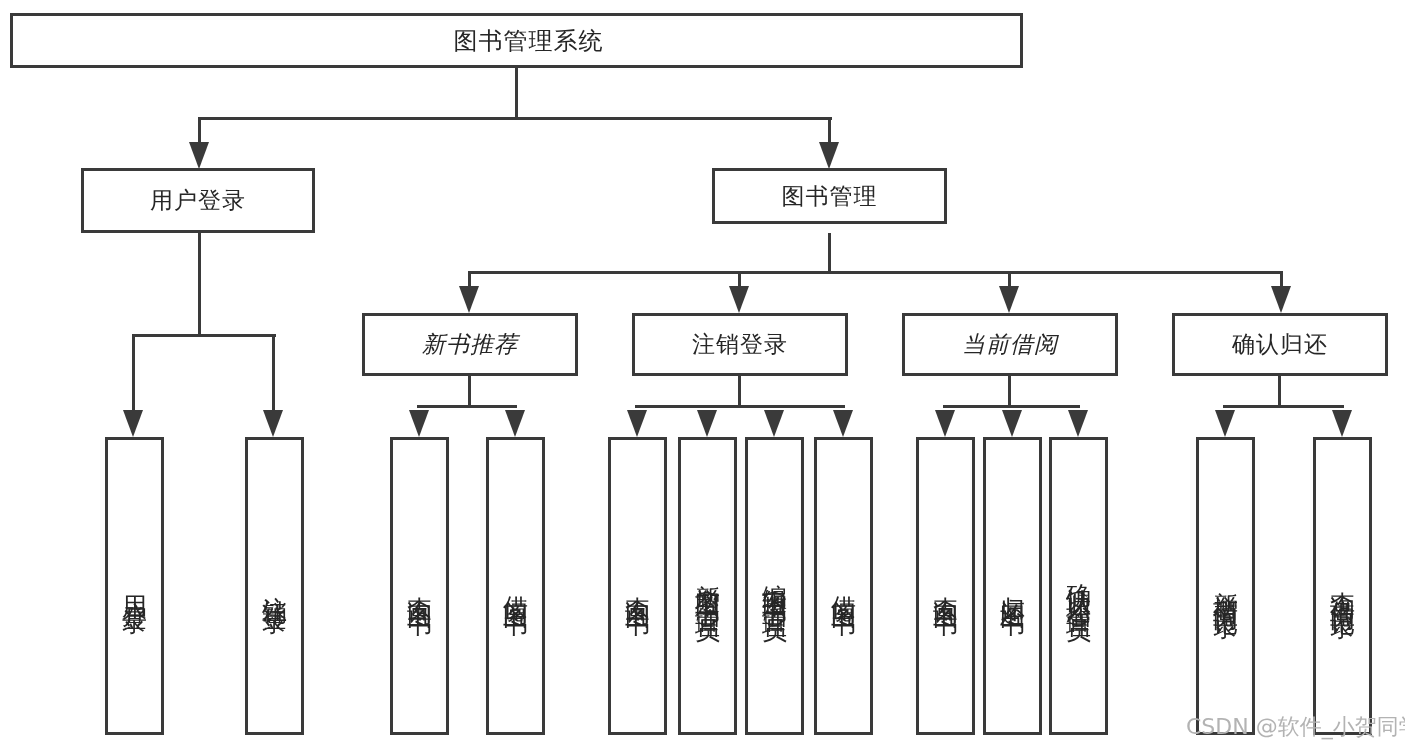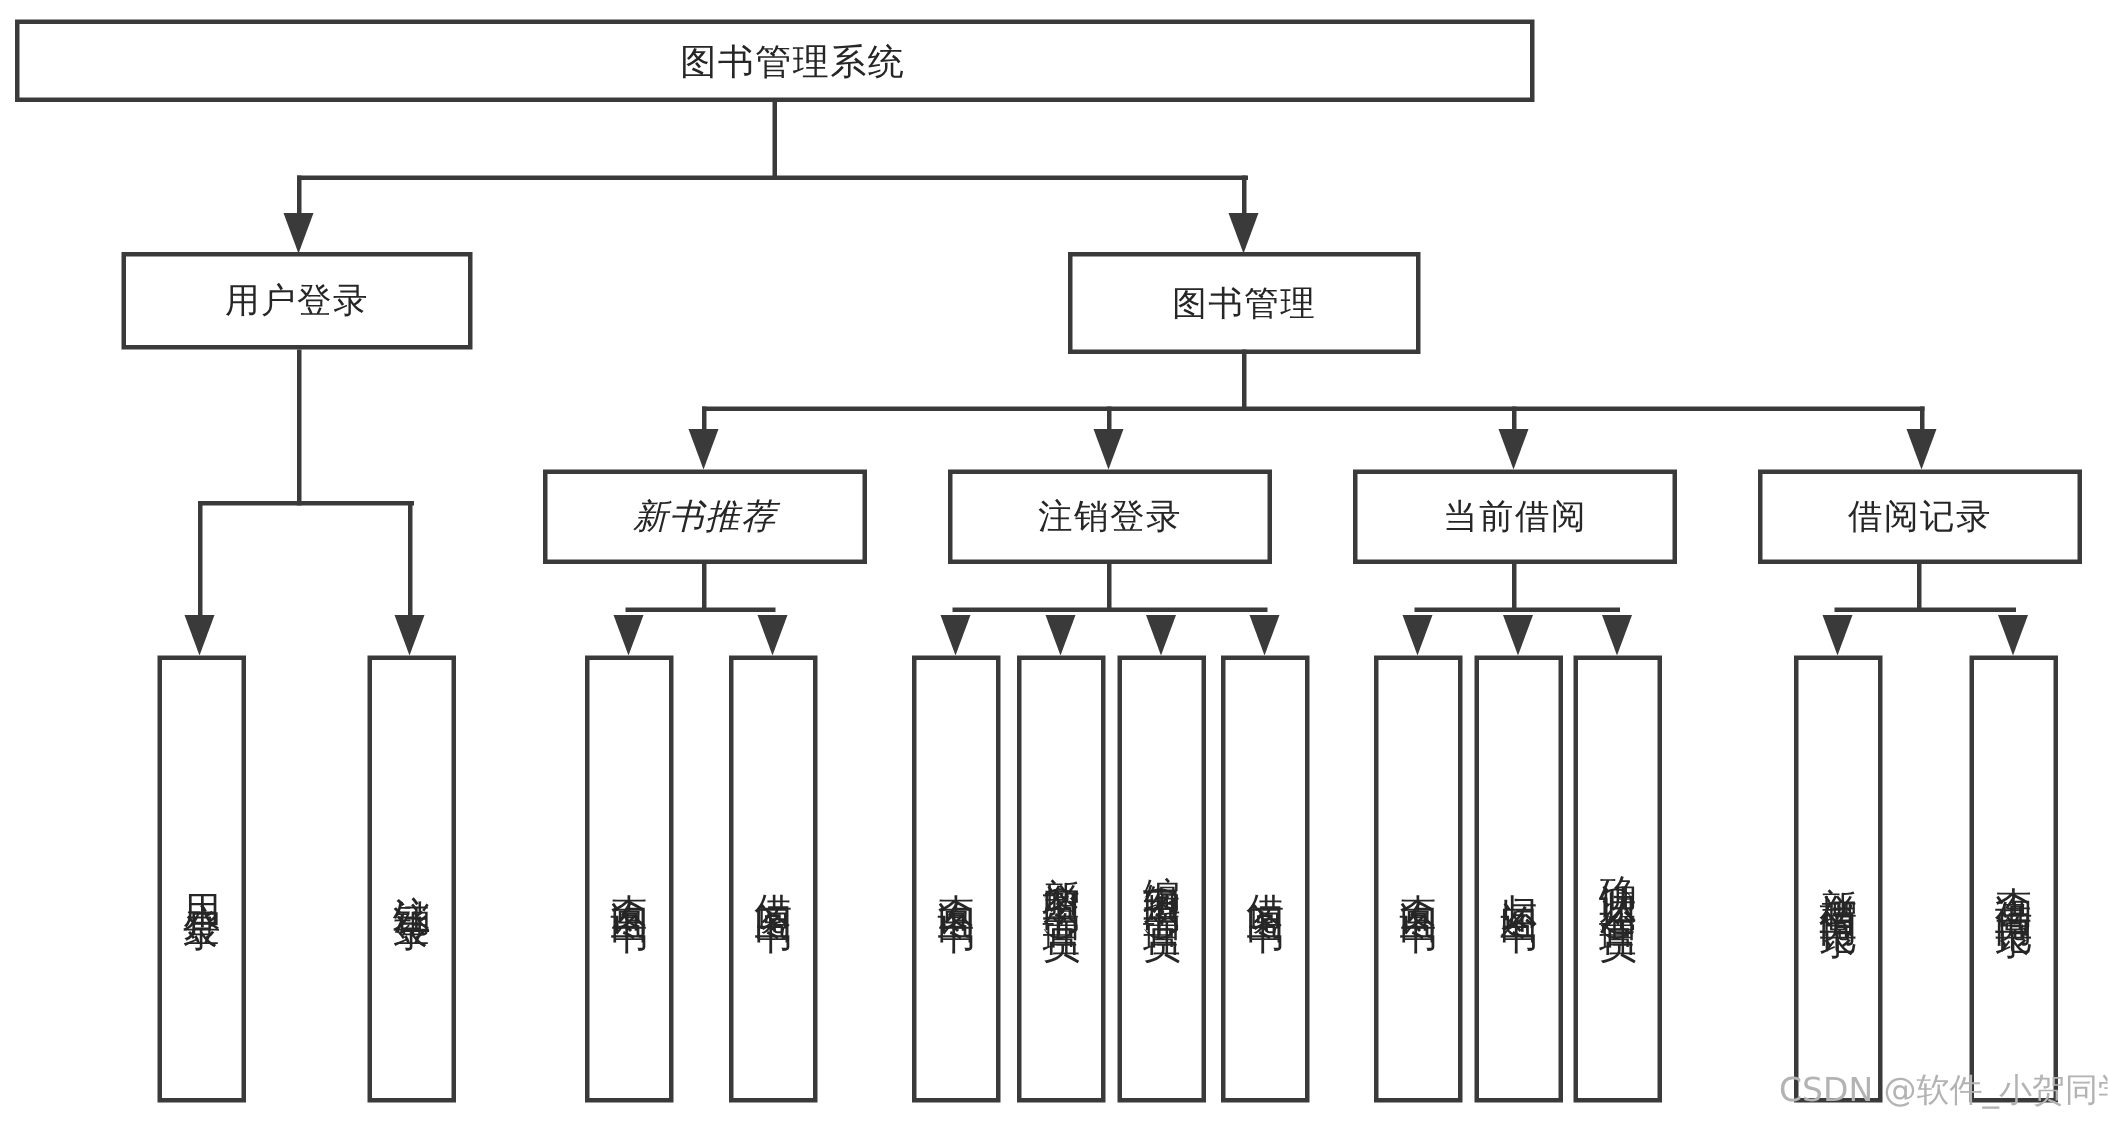--- a/index.html
+++ b/index.html
@@ -48,21 +48,21 @@
   <div class="vline" style="left:515px;top:68px;height:52px;"></div>
   <div class="hline" style="left:198px;top:117px;width:634px;"></div>
   <div class="vline" style="left:198px;top:117px;height:28px;"></div>
   <div class="arr" style="left:189px;top:142px;"></div>
   <div class="vline" style="left:828px;top:117px;height:28px;"></div>
   <div class="arr" style="left:819px;top:142px;"></div>
 
   <div class="box hbox" style="left:81px;top:168px;width:234px;height:65px;">
     <span>用户登录</span>
   </div>
-  <div class="box hbox" style="left:712px;top:168px;width:235px;height:68px;">
+  <div class="box hbox" style="left:712px;top:168px;width:235px;height:56px;">
     <span>图书管理</span>
   </div>
 
   <div class="vline" style="left:198px;top:233px;height:104px;"></div>
   <div class="hline" style="left:132px;top:334px;width:144px;"></div>
   <div class="vline" style="left:132px;top:334px;height:78px;"></div>
   <div class="arr" style="left:123px;top:410px;"></div>
   <div class="vline" style="left:272px;top:334px;height:78px;"></div>
   <div class="arr" style="left:263px;top:410px;"></div>
 
@@ -76,25 +76,25 @@
   <div class="arr" style="left:999px;top:286px;"></div>
   <div class="vline" style="left:1280px;top:271px;height:18px;"></div>
   <div class="arr" style="left:1271px;top:286px;"></div>
 
   <div class="box hbox" style="left:362px;top:313px;width:216px;height:63px;font-style:italic;">
     <span>新书推荐</span>
   </div>
   <div class="box hbox" style="left:632px;top:313px;width:216px;height:63px;">
     <span>注销登录</span>
   </div>
-  <div class="box hbox" style="left:902px;top:313px;width:216px;height:63px;">
+  <div class="box hbox" style="left:902px;top:313px;width:216px;height:63px;font-style:italic;">
     <span>当前借阅</span>
   </div>
   <div class="box hbox" style="left:1172px;top:313px;width:216px;height:63px;">
-    <span>借阅记录</span>
+    <span>确认归还</span>
   </div>
 
   <div class="vline" style="left:468px;top:376px;height:32px;"></div>
   <div class="hline" style="left:417px;top:405px;width:100px;"></div>
   <div class="arr" style="left:409px;top:410px;"></div>
   <div class="arr" style="left:505px;top:410px;"></div>
 
   <div class="vline" style="left:738px;top:376px;height:32px;"></div>
   <div class="hline" style="left:635px;top:405px;width:210px;"></div>
   <div class="arr" style="left:627px;top:410px;"></div>

